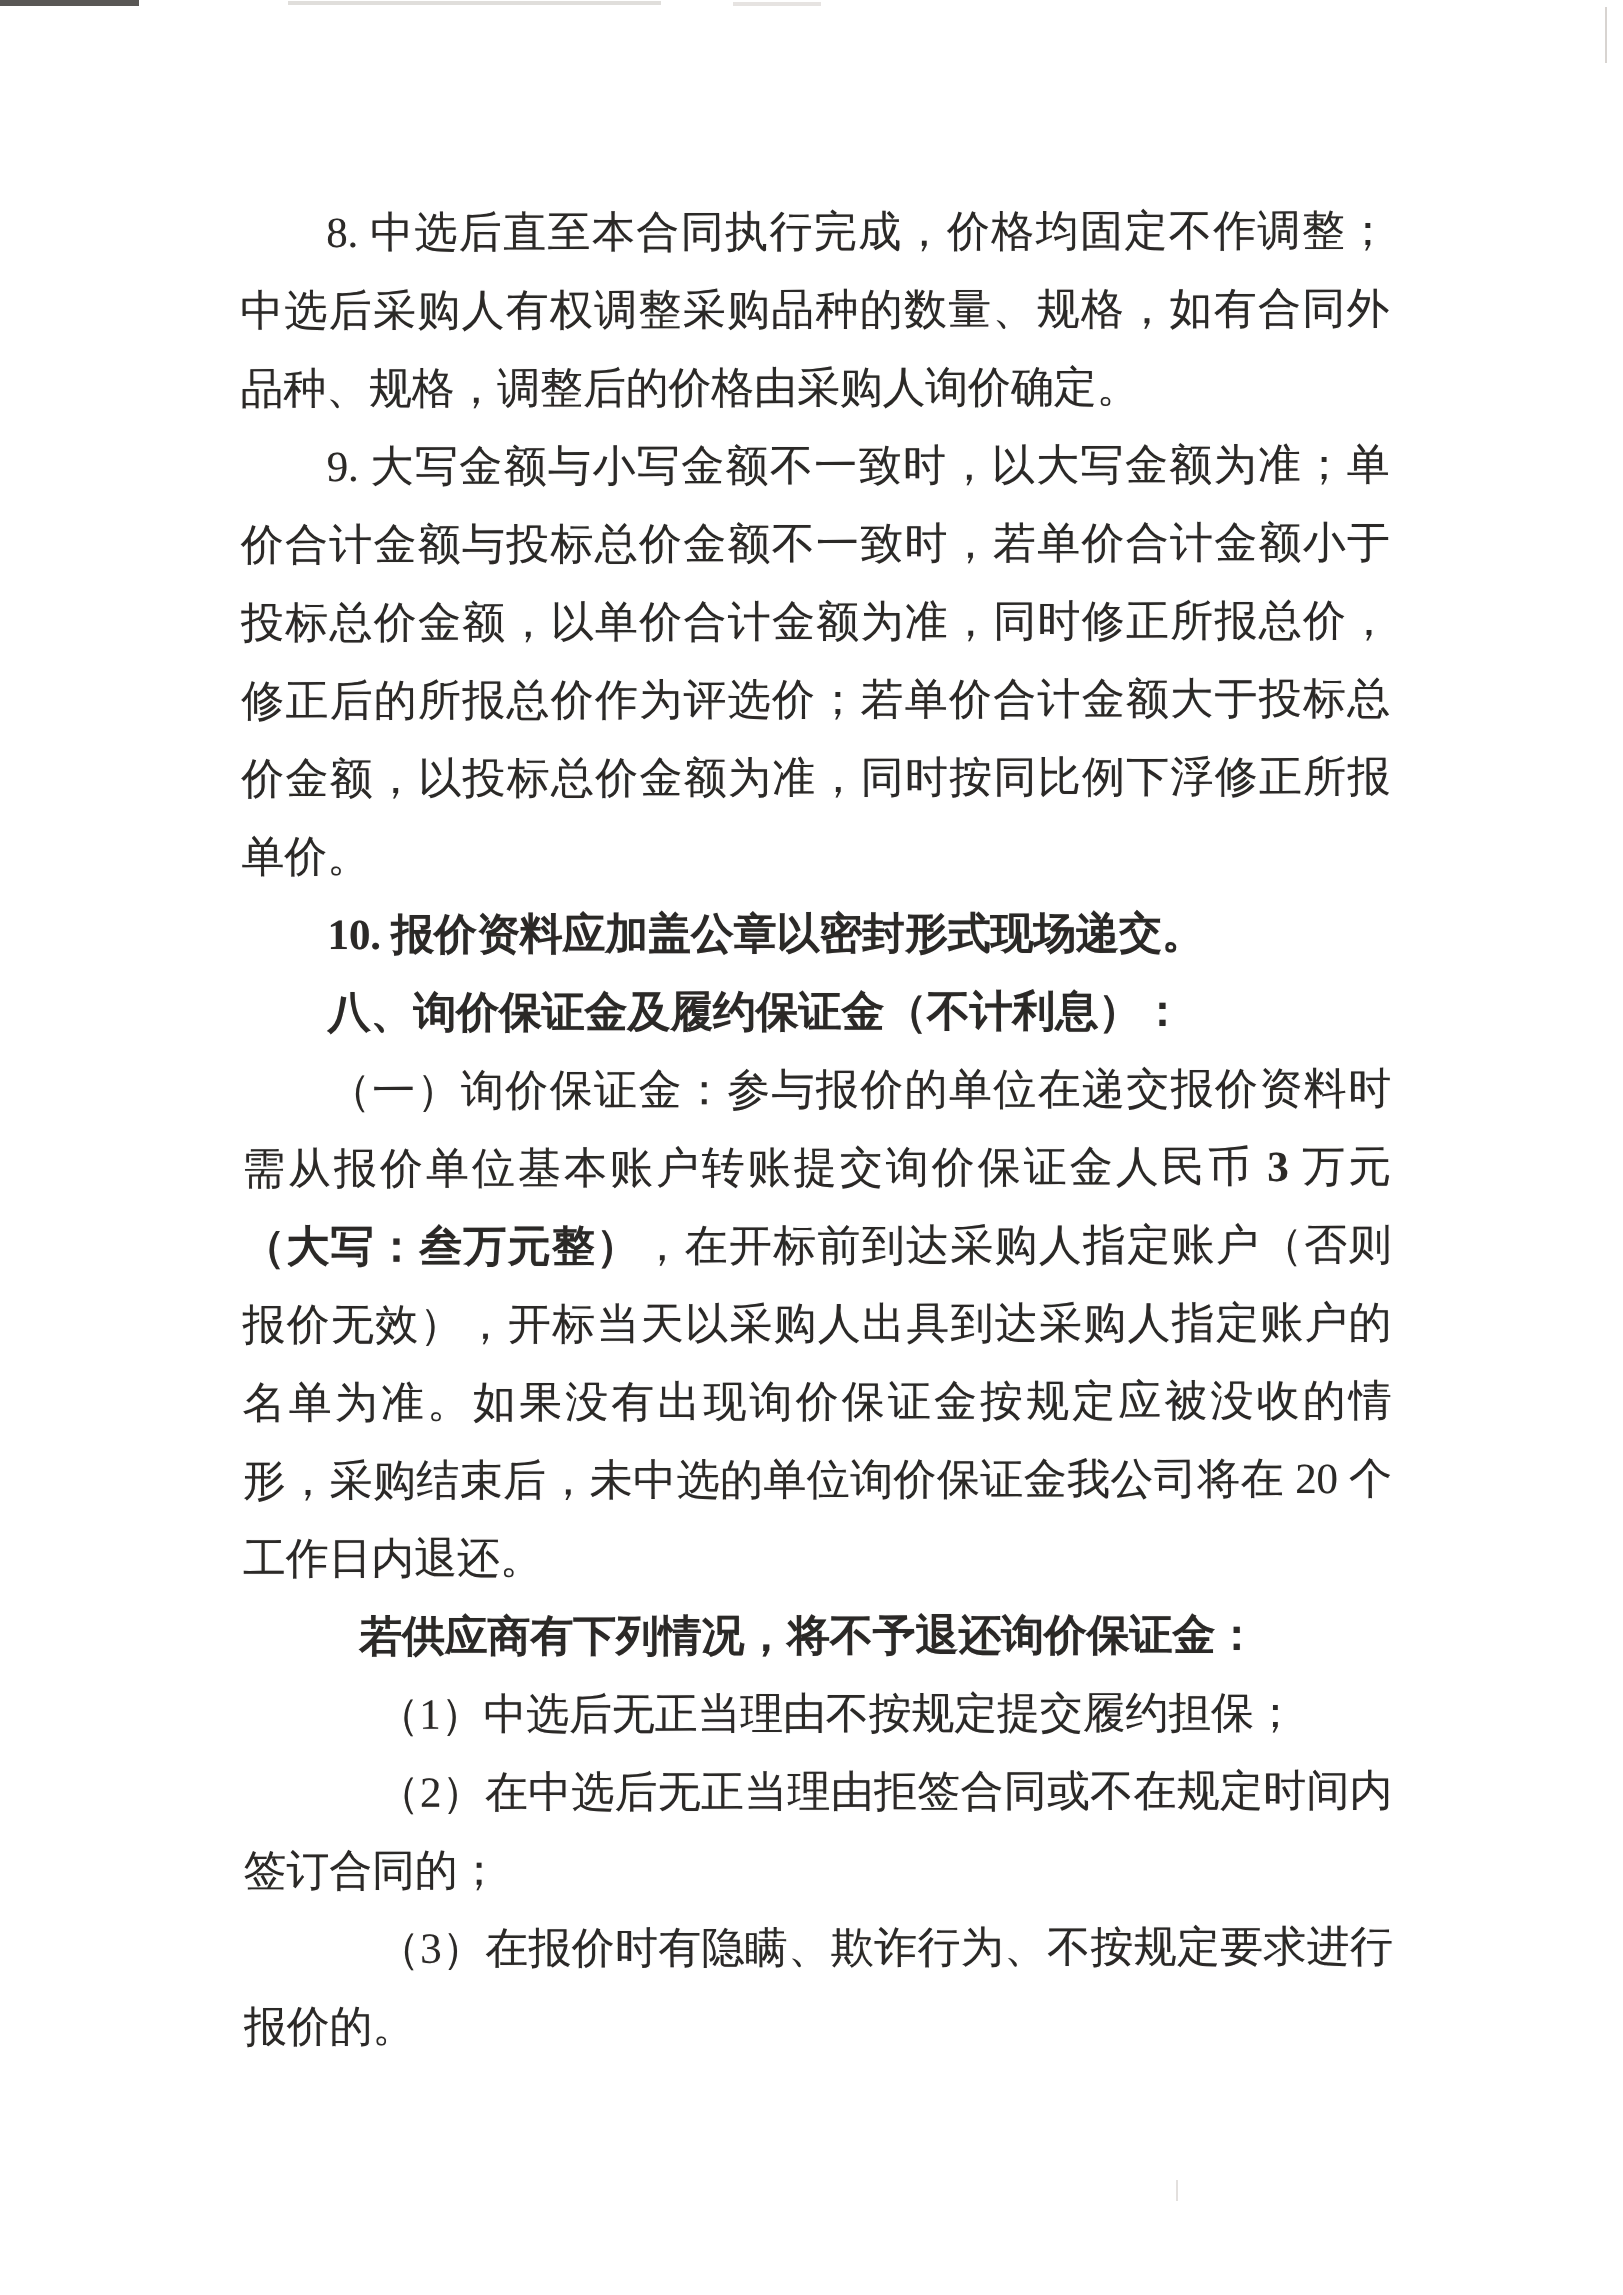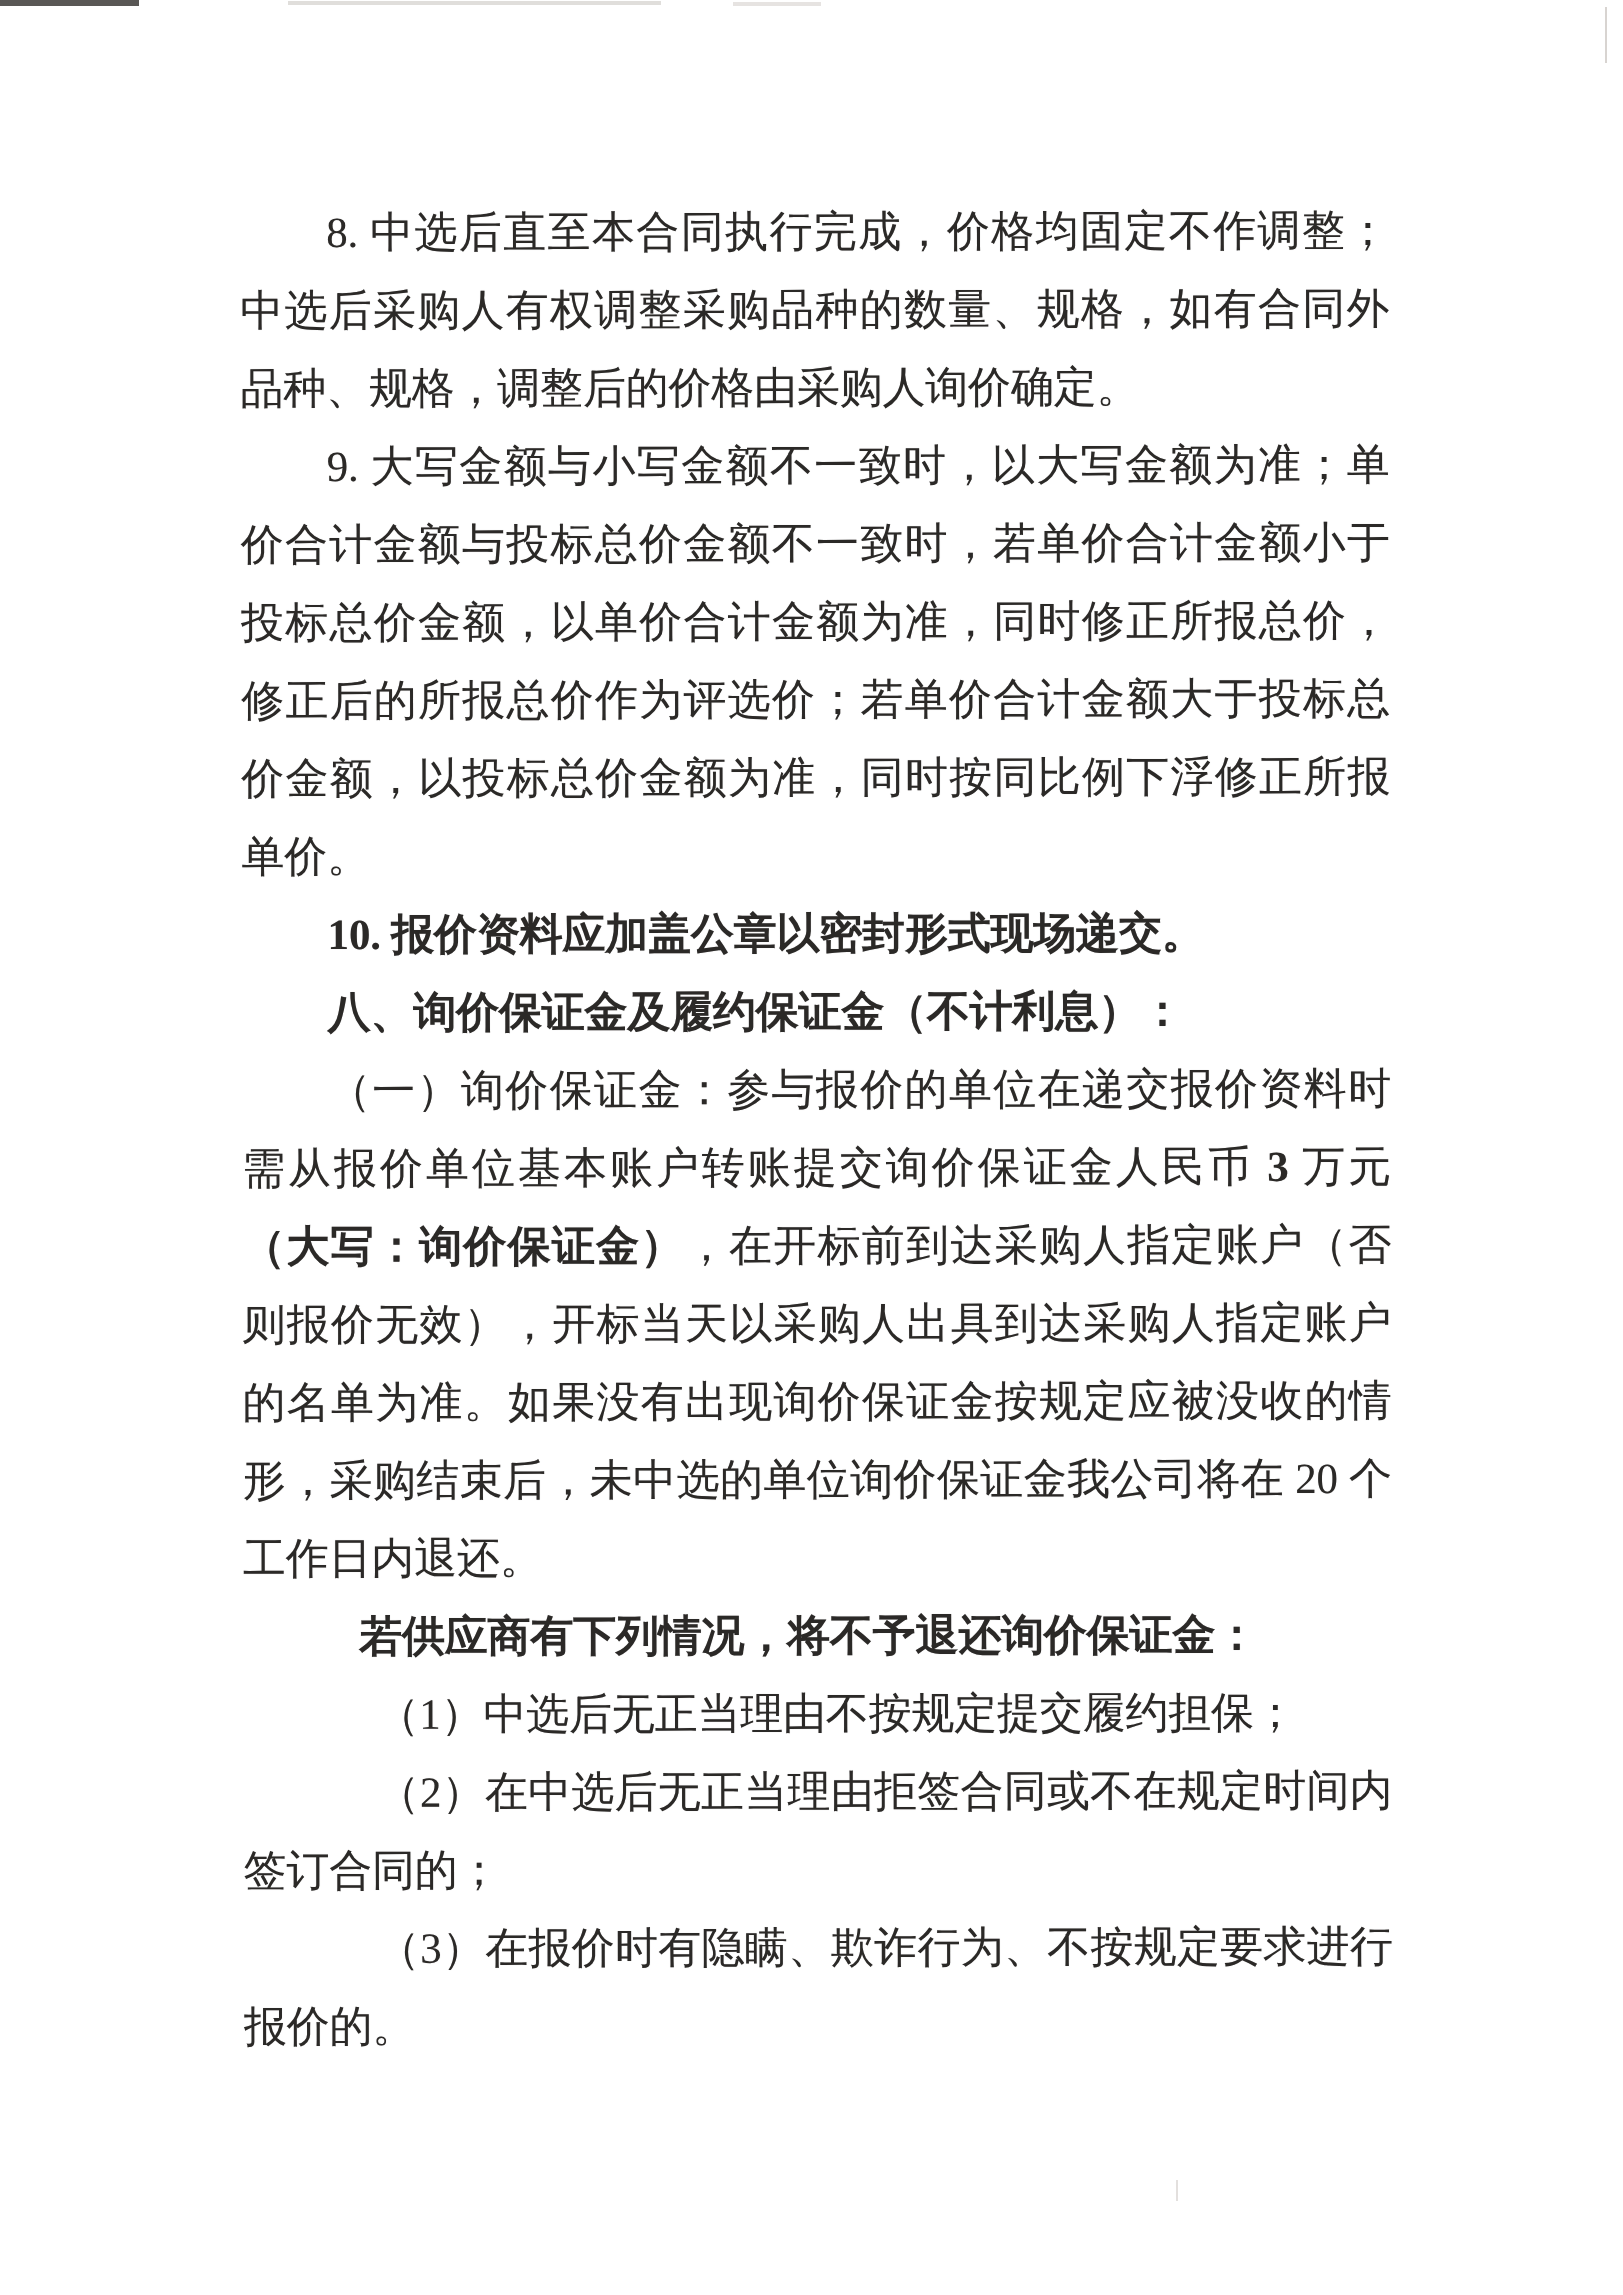--- a/index.html
+++ b/index.html
@@ -75,20 +75,20 @@
   <div class="artifact a-top-smudge-1"></div>
   <div class="artifact a-top-smudge-2"></div>
   <div class="artifact a-right-tick"></div>
   <div class="artifact a-bottom-tick"></div>
 
   <div class="content" id="content">
       <p style="text-indent: 2em;"><span>8. 中选后直至本合同执行完成，价格均固定不作调整；中选后采购人有权调整采购品种的数量、规格，如有合同外品种、规格，调整后的价格由采购人询价确定。</span></p>
       <p style="text-indent: 2em;"><span>9. 大写金额与小写金额不一致时，以大写金额为准；单价合计金额与投标总价金额不一致时，若单价合计金额小于投标总价金额，以单价合计金额为准，同时修正所报总价，修正后的所报总价作为评选价；若单价合计金额大于投标总价金额，以投标总价金额为准，同时按同比例下浮修正所报单价。</span></p>
       <p style="text-indent: 2em;"><span class="b">10. 报价资料应加盖公章以密封形式现场递交。</span></p>
       <p style="text-indent: 2em;"><span class="b">八、询价保证金及履约保证金（不计利息）：</span></p>
-      <p style="text-indent: 2em;"><span>（一）询价保证金：参与报价的单位在递交报价资料时需从报价单位基本账户转账提交询价保证金人民币 </span><span class="b">3</span><span> 万元</span><span class="b">（大写：询价保证金）</span><span>，在开标前到达采购人指定账户（否则报价无效），开标当天以采购人出具到达采购人指定账户的名单为准。如果没有出现询价保证金按规定应被没收的情形，采购结束后，未中选的单位询价保证金我公司将在 20 个工作日内退还。</span></p>
+      <p style="text-indent: 2em;"><span>（一）询价保证金：参与报价的单位在递交报价资料时需从报价单位基本账户转账提交询价保证金人民币 </span><span class="b">3</span><span> 万元</span><span class="b">（大写：叁万元整）</span><span>，在开标前到达采购人指定账户（否则报价无效），开标当天以采购人出具到达采购人指定账户的名单为准。如果没有出现询价保证金按规定应被没收的情形，采购结束后，未中选的单位询价保证金我公司将在 20 个工作日内退还。</span></p>
       <p style="text-indent: 2.7em;"><span class="b">若供应商有下列情况，将不予退还询价保证金：</span></p>
       <p style="text-indent: 3.1em;"><span>（1）中选后无正当理由不按规定提交履约担保；</span></p>
       <p style="text-indent: 3.1em;"><span>（2）在中选后无正当理由拒签合同或不在规定时间内签订合同的；</span></p>
       <p style="text-indent: 3.1em;"><span>（3）在报价时有隐瞒、欺诈行为、不按规定要求进行报价的。</span></p>
     </div>
 </div>
 
 
 </body></html>

